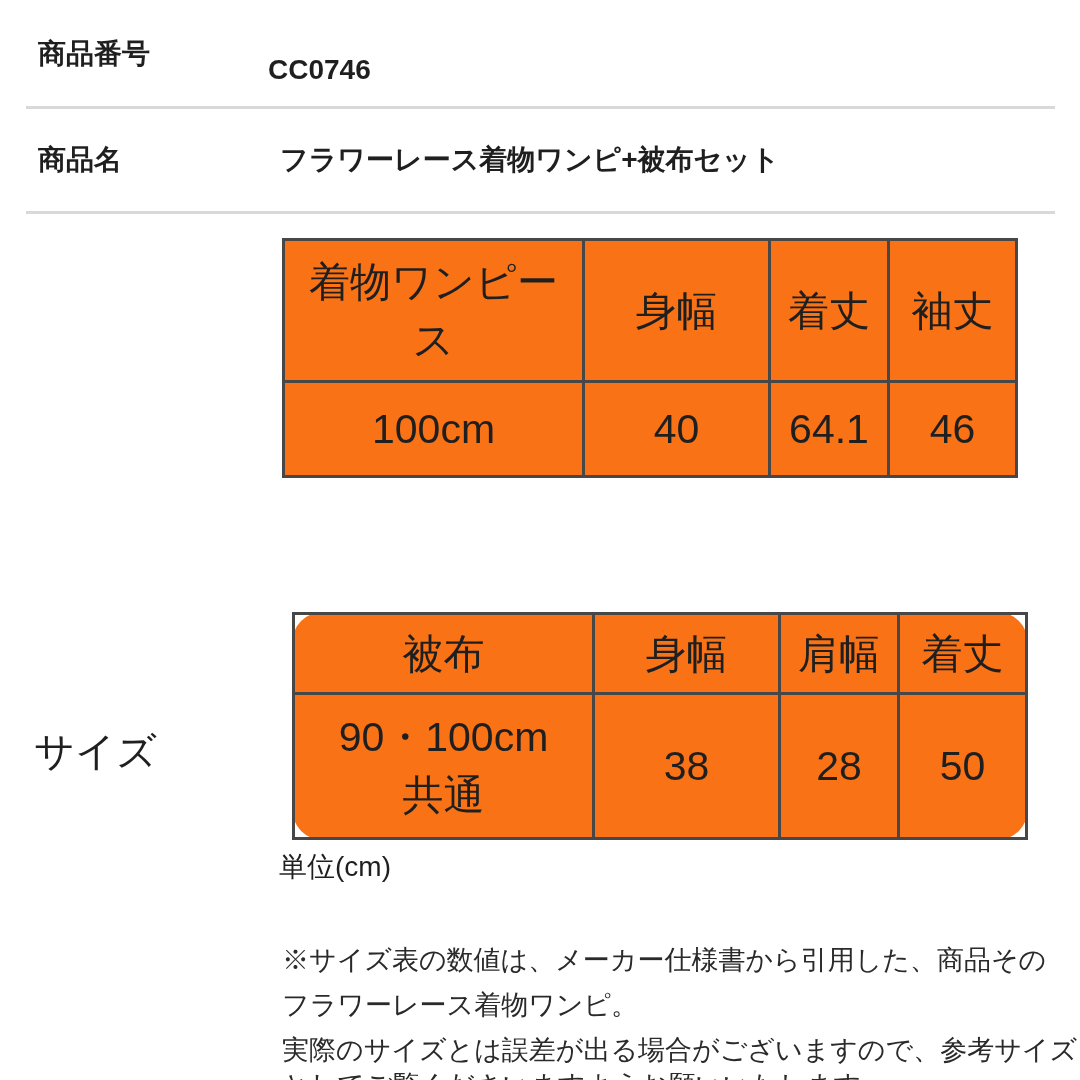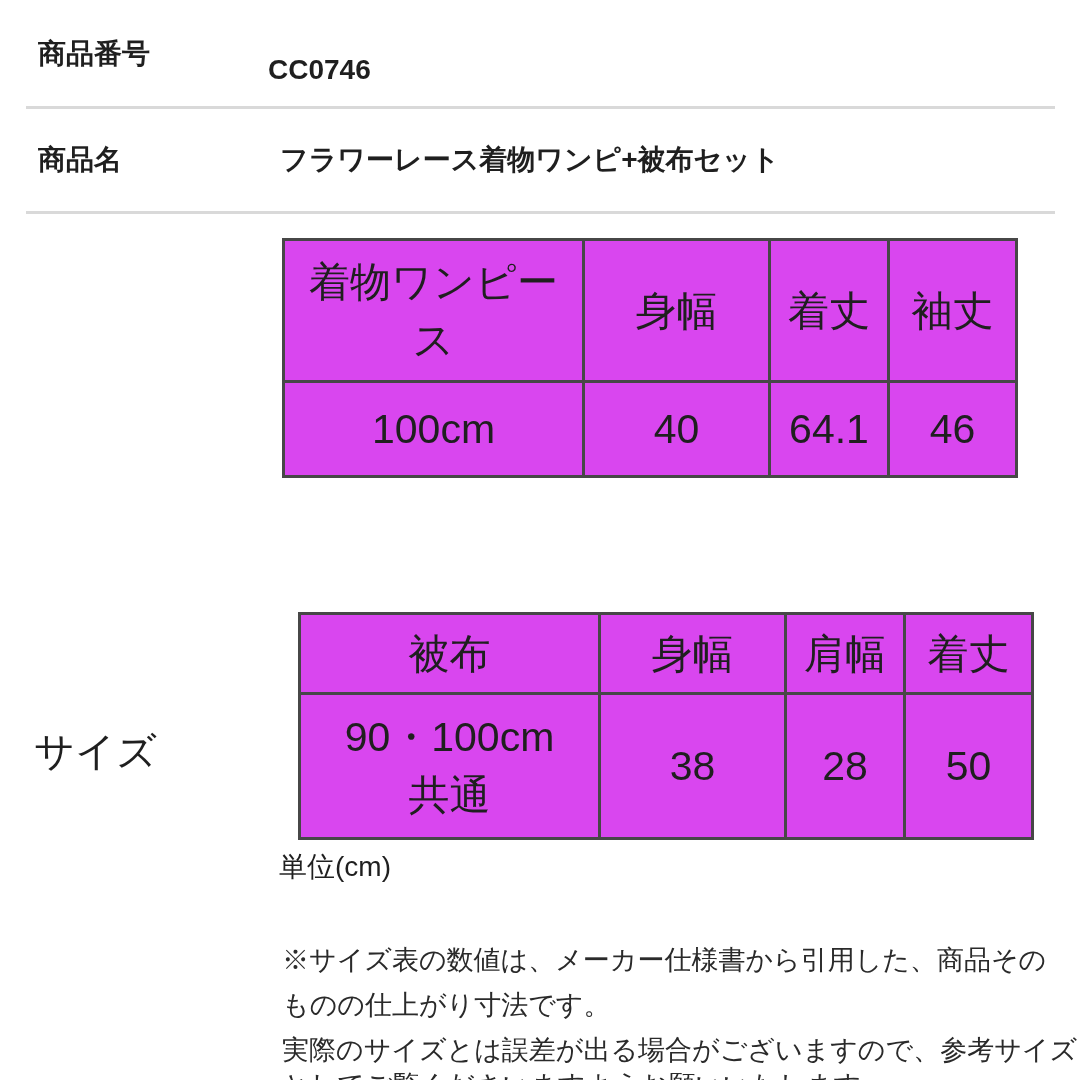--- a/index.html
+++ b/index.html
@@ -34,21 +34,21 @@
   .size-label {
     font-size: 40px;
     line-height: 46px;
     white-space: nowrap;
   }
 
   table.size-table {
     border-collapse: collapse;
     table-layout: fixed;
     position: absolute;
-    background: #d946ef;
+    background: #f97316;
   }
   table.size-table th,
   table.size-table td {
     border: 3px solid #474747;
     text-align: center;
     vertical-align: middle;
     font-weight: normal;
     font-size: 41px;
     line-height: 46px;
     padding: 0;
@@ -109,21 +109,21 @@
     </tr>
     <tr style="height:95px;">
       <td>100cm</td>
       <td>40</td>
       <td>64.1</td>
       <td>46</td>
     </tr>
   </tbody>
 </table>
 
-<table class="size-table" style="left:298px; top:612px;">
+<table class="size-table" style="left:292px; top:612px;border-radius:31px;">
   <colgroup>
     <col style="width:300px">
       <col style="width:186px">
       <col style="width:119px">
       <col style="width:128px">
   </colgroup>
   <tbody>
     <tr style="height:80px;">
       <th>被布</th>
       <th>身幅</th>
@@ -137,16 +137,16 @@
       <td>28</td>
       <td>50</td>
     </tr>
   </tbody>
 </table>
 
 <div class="abs unit-label" style="left:279px; top:845px;">単位(cm)</div>
 
 <div class="abs footnote" style="left:282px; top:938px;">
   <div class="fn-line">※サイズ表の数値は、メーカー仕様書から引用した、商品その</div>
-  <div class="fn-line">ものの仕上がり寸法です。</div>
+  <div class="fn-line">フラワーレース着物ワンピ。</div>
   <div class="fn-line">実際のサイズとは誤差が出る場合がございますので、参考サイズ</div>
   <div class="fn-line fn-line-clipped">としてご覧くださいますようお願いいたします。</div>
 </div>
 
 </body></html>

